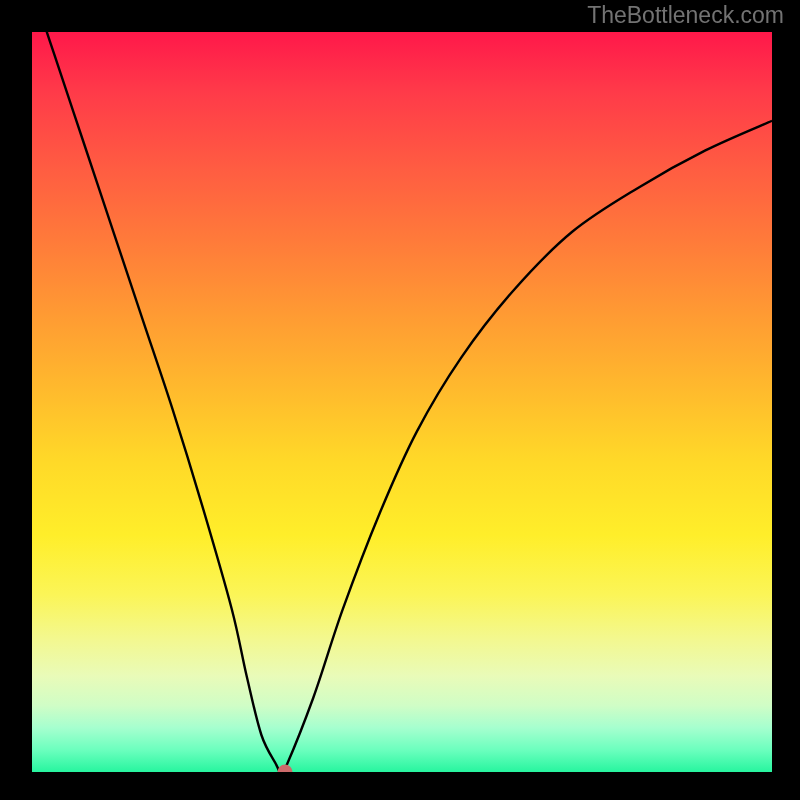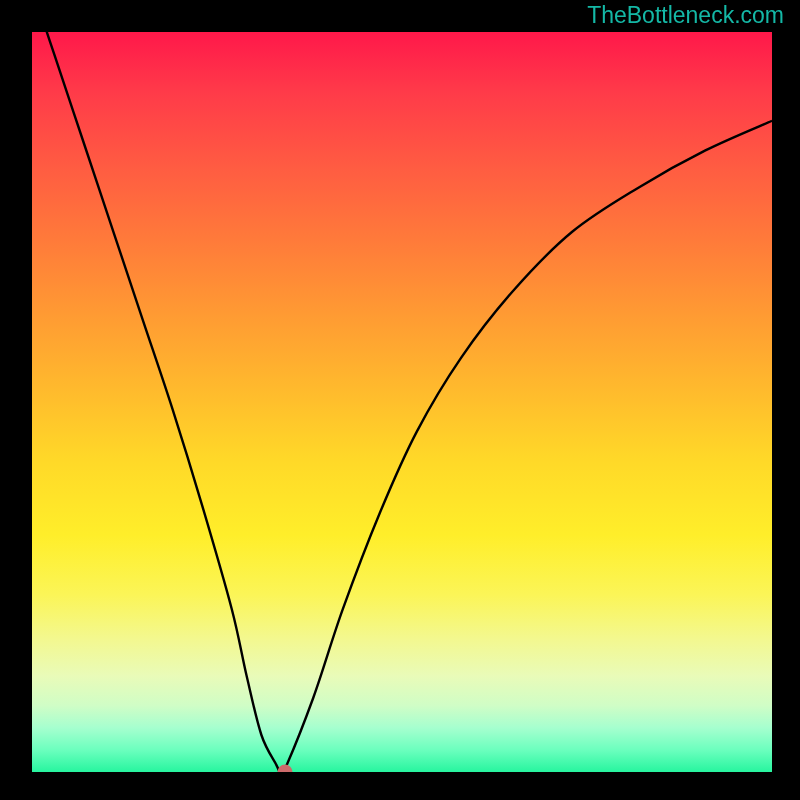--- a/index.html
+++ b/index.html
@@ -13,21 +13,21 @@
   .frame {
     width: 800px;
     height: 800px;
     position: relative;
     background: #000;
   }
   .watermark {
     position: absolute;
     top: 2px;
     right: 16px;
-    color: #14b8a6;
+    color: #737373;
     font-size: 23px;
     font-weight: 500;
     z-index: 5;
     font-family: Arial, sans-serif;
     text-align: right;
   }
   .plot {
     position: absolute;
     left: 32px;
     top: 32px;

